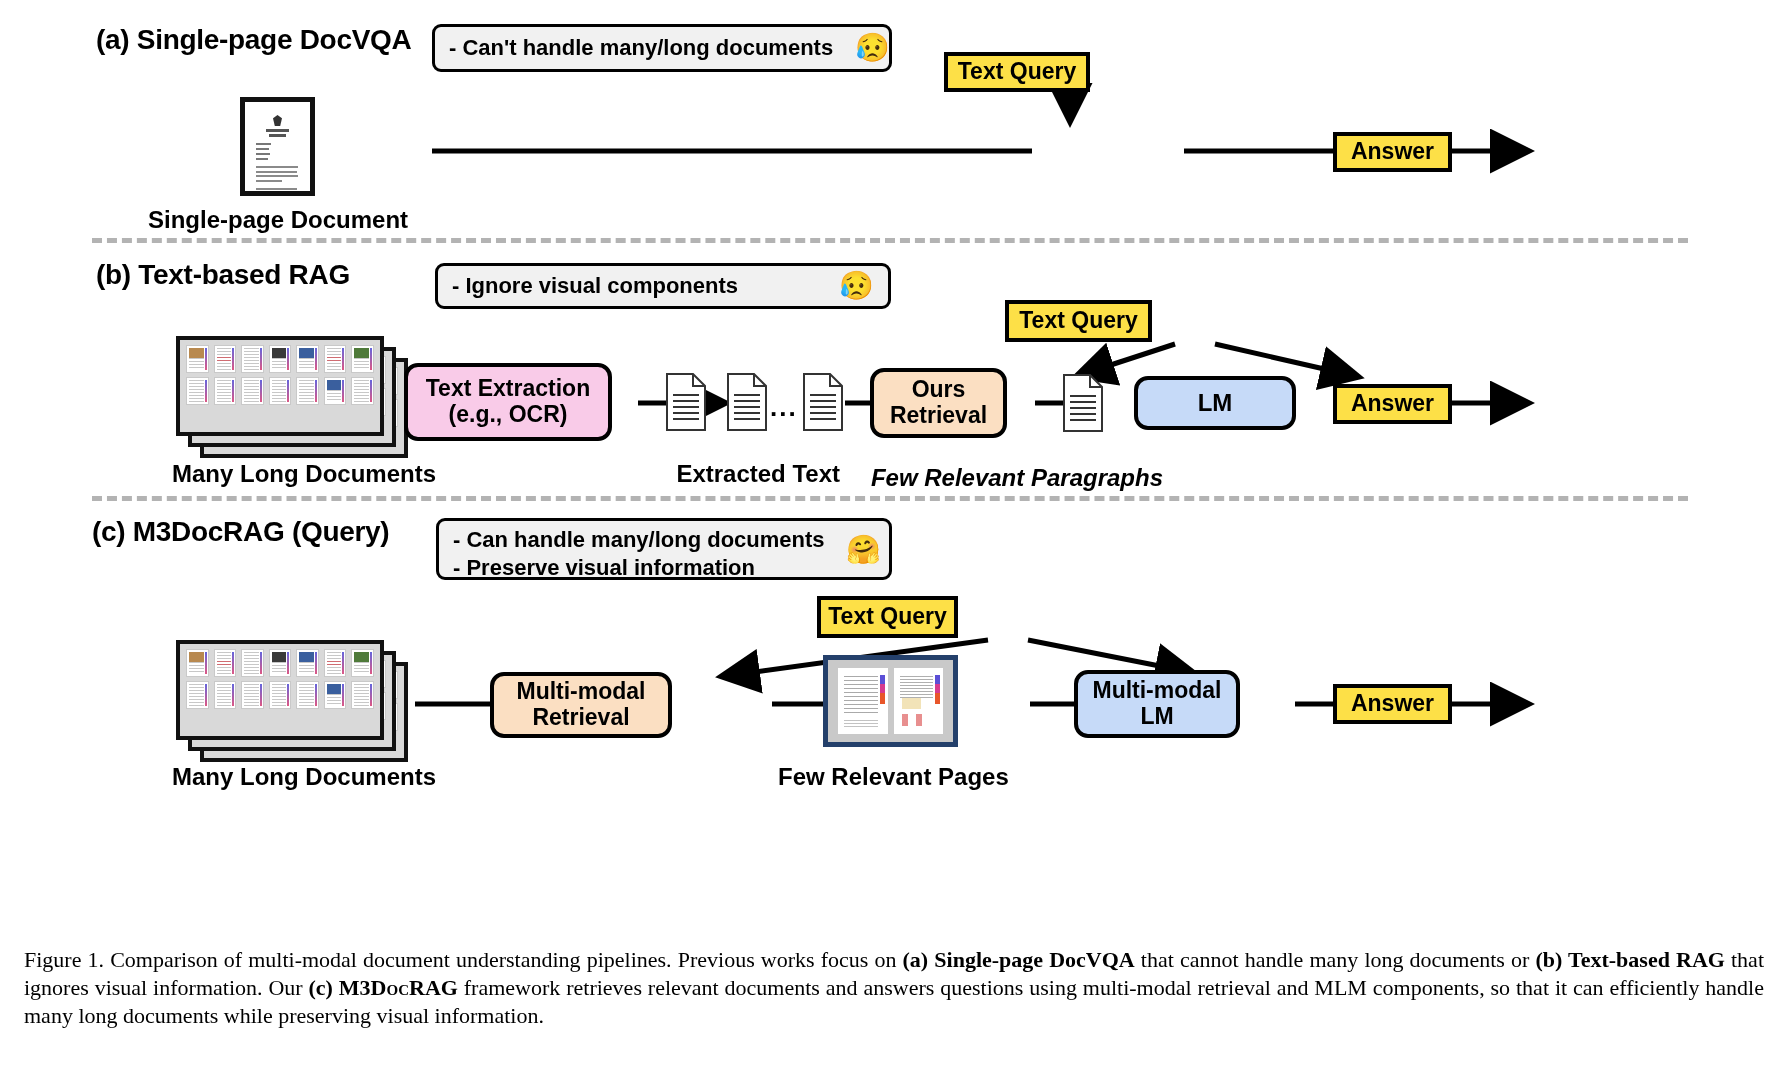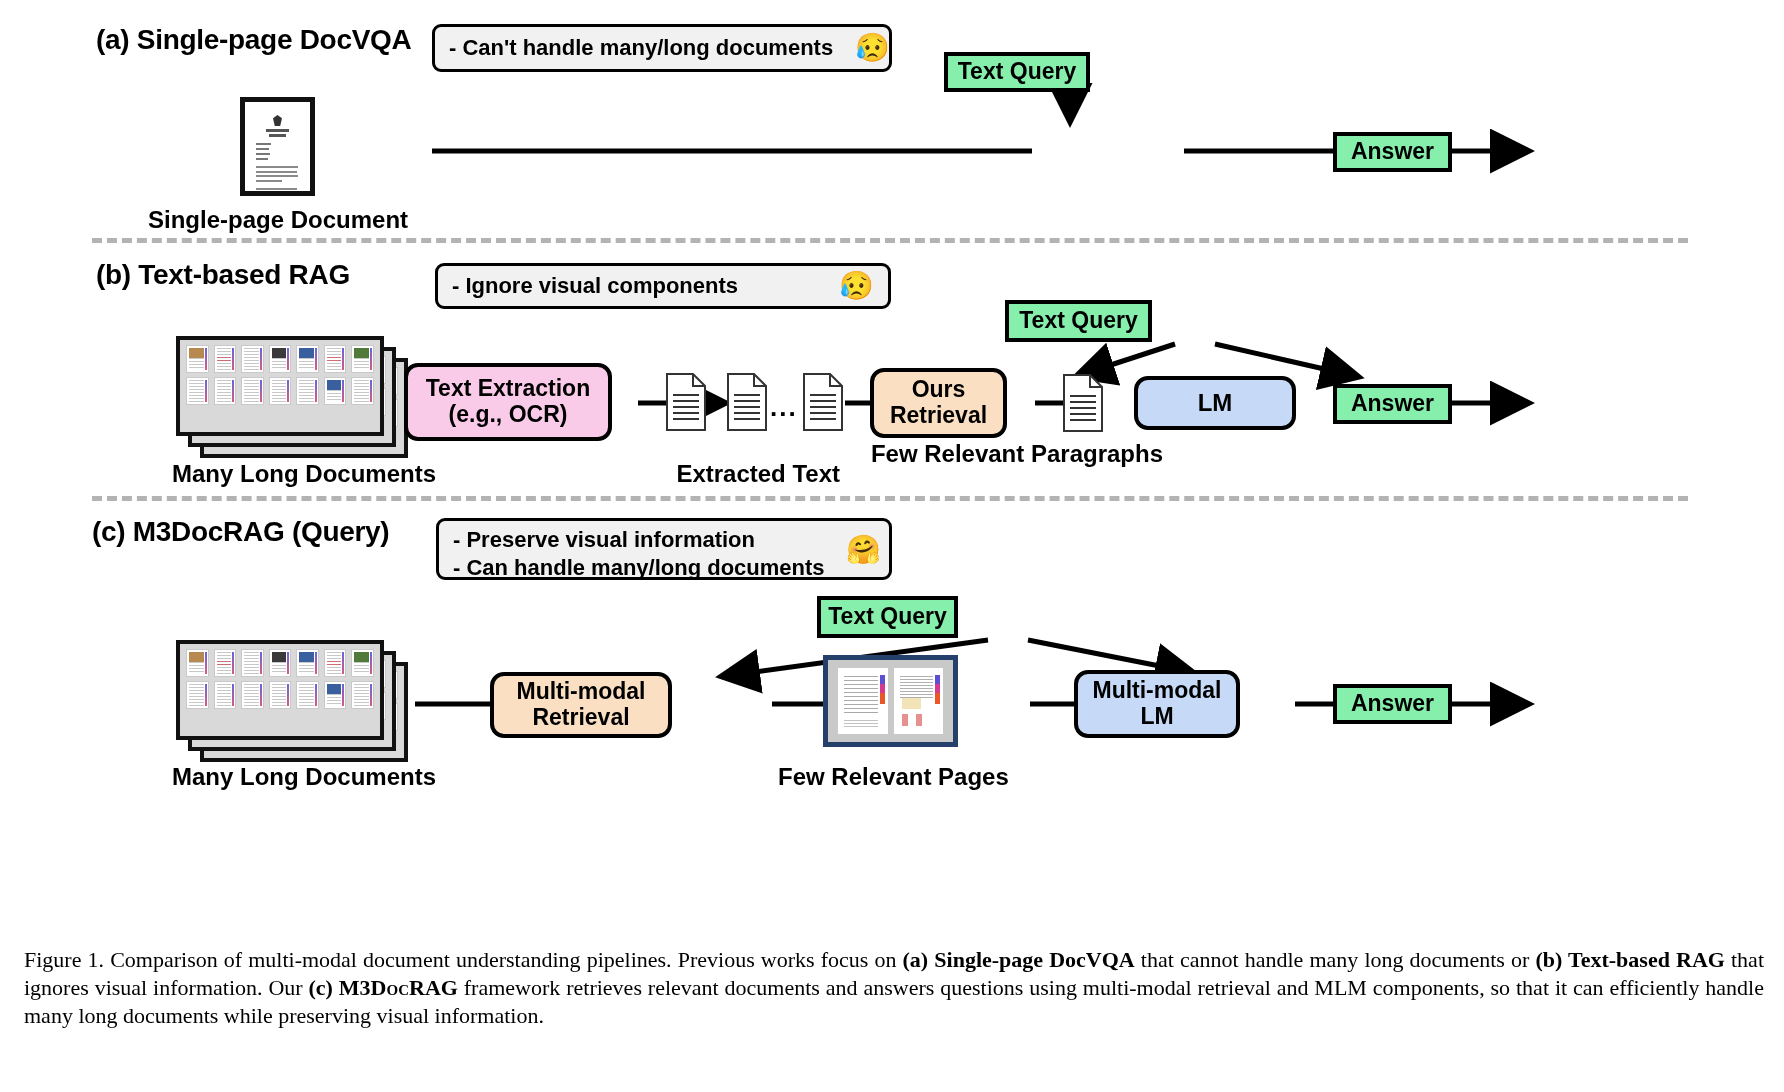--- a/index.html
+++ b/index.html
@@ -44,21 +44,21 @@
     align-items:center;
     justify-content:center;
     text-align:center;
     font-weight:bold;
     line-height:1.12;
   }
   .node.rounded { border-radius:14px; }
   .node.blue { background:#c6daf8; }
   .node.pink { background:#f9cbe8; }
   .node.peach { background:#fbdfc2; }
-  .node.white { background:#86efac;text-align:right; }
+  .node.white { background:#fde047;text-align:right; }
 
   .caption-label {
     position:absolute;
     font-weight:bold;
     font-size:24px;
     white-space:nowrap;
     text-align:right;
   }
 
   .divider {
@@ -478,30 +478,30 @@
           <line x1="7" y1="40" x2="33" y2="40"></line>
         <line x1="7" y1="46" x2="33" y2="46"></line>
       </g>
     </svg>
   </div>
 
   <div class="node rounded blue" style="left:1134px; top:376px; width:162px; height:54px; font-size:24px;">LM</div>
 
   <div class="node white" style="left:1333px; top:384px; width:119px; height:40px; font-size:23px;">Answer</div>
 
-  <div class="caption-label" style="left:843px; top:440px; width:320px;">Few Relevant Paragraphs</div>
+  <div class="caption-label" style="left:843px; top:464px; width:320px;font-style:italic;">Few Relevant Paragraphs</div>
 
   <div class="divider" style="left:92px; top:496px; width:1596px;"></div>
 
   <div class="sec-title" style="left:92px; top:516px;">(c) M3DocRAG (Query)</div>
 
   <div class="callout" style="left:436px; top:518px; width:456px; height:62px; align-items:flex-start; padding-top:6px;">
     <div class="lines">
+      <span>- Can handle many/long documents</span>
       <span>- Preserve visual information</span>
-      <span>- Can handle many/long documents</span>
     </div>
     <span class="emoji" style="align-self:center;">🤗</span>
   </div>
 
   <div class="docstack" style="left:176px; top:640px; width:236px; height:124px;">
     <div class="sheet" style="left:24px; top:22px; width:208px; height:100px;">
       <div class="thumbgrid">
         <div class="pg" style="height:26px">
             <div class="pgimg"></div>
             <div class="pgtxt"></div>

